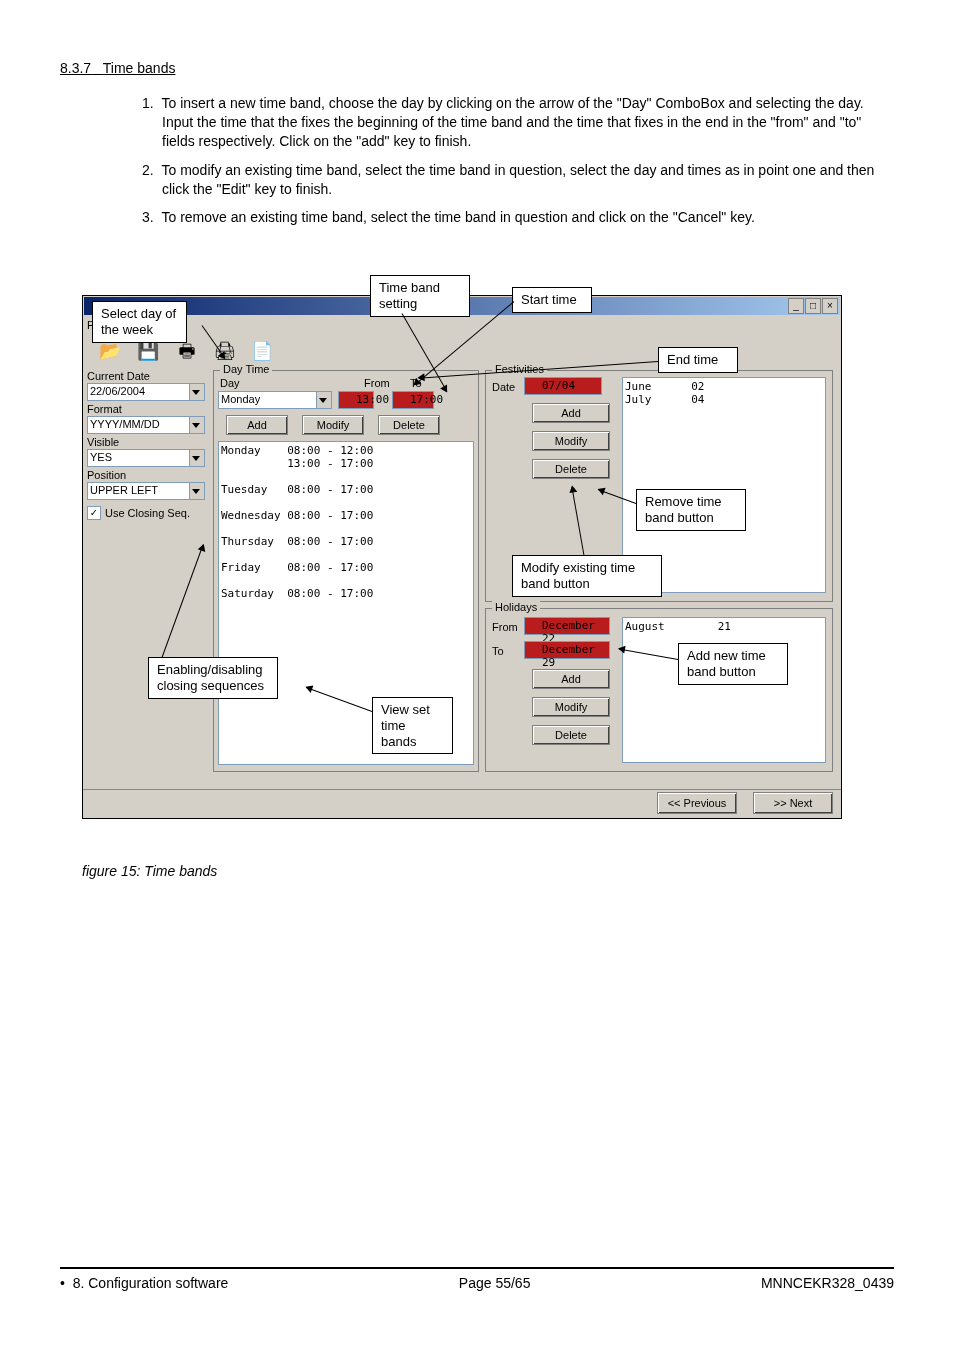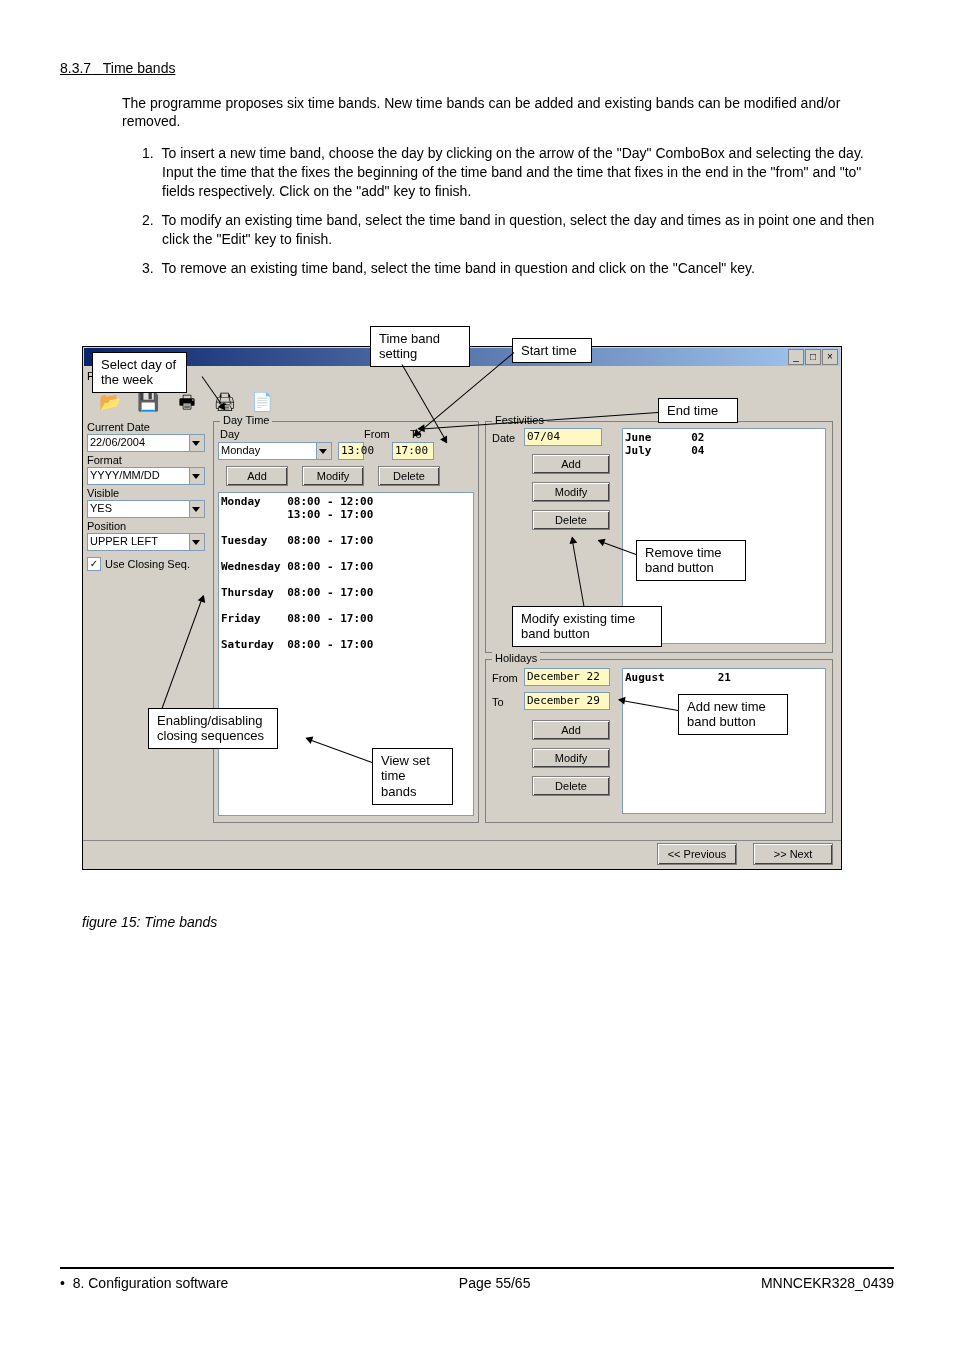--- a/index.html
+++ b/index.html
@@ -106,33 +106,33 @@
     position:absolute; border:1px solid #808080; box-sizing:border-box;
   }
   .fs .legend {
     position:absolute; top:-8px; left:6px; padding:0 3px;
     background:#d4d0c8; font-size:11px;
   }
   .fs-daytime { left:128px; top:2px; width:266px; height:402px; }
   .fs-fest   { left:400px; top:2px; width:348px; height:232px; }
   .fs-hol    { left:400px; top:240px; width:348px; height:164px; }
   .smalllabel { font-size:11px; position:absolute; }
-  .txt { position:absolute; border:1px solid #7f9db9; background:#fef9c3;
+  .txt { position:absolute; border:1px solid #7f9db9; background:#b91c1c;
          font-size:11px; height:18px; box-sizing:border-box;
-         padding:1px 2px; font-family:monospace; }
+         padding:1px 17px; font-family:monospace; }
   .btn {
     position:absolute; background:#d4d0c8; border:1px solid #808080;
     box-shadow: inset 1px 1px 0 #fff, inset -1px -1px 0 #404040;
     font-size:11px; text-align:center; box-sizing:border-box;
     display:flex;align-items:center;justify-content:center;
   }
   .listbox {
     position:absolute; border:1px solid #7f9db9; background:#fff;
     font-family:monospace; font-size:11px; box-sizing:border-box;
-    padding:2px; white-space:pre;font-weight:bold;
+    padding:2px; white-space:pre;
   }
   
   .navbtns {
     position:absolute; right:8px; bottom:4px; display:flex; gap:16px;
   }
   .navbtn {
     width:78px;height:20px;background:#d4d0c8;border:1px solid #808080;
     box-shadow: inset 1px 1px 0 #fff, inset -1px -1px 0 #404040;
     font-size:11px; display:flex;align-items:center;justify-content:center;
   }
@@ -167,21 +167,20 @@
   }
 </style>
 </head>
 <body>
 
 <div class="page">
   <div class="section-heading">
     <span>8.3.7</span>&nbsp;&nbsp;&nbsp;<span>Time bands</span>
   </div>
 
-  <p class="intro">The programme proposes six time bands. New time bands can be added and existing bands can be modified and/or removed.</p>
 
   <div class="list">
     <div class="list-item">1.&nbsp;&nbsp;<span>To insert a new time band, choose the day by clicking on the arrow of the "Day" ComboBox and selecting the day. Input the time that the fixes the beginning of the time band and the time that fixes in the end in the  "from" and "to" fields respectively. Click on the "add" key to finish.</span></div>
     <div class="list-item">2.&nbsp;&nbsp;<span>To modify an existing time band, select the time band in question, select the day and times as in point one and then click the "Edit" key to finish.</span></div>
     <div class="list-item">3.&nbsp;&nbsp;<span>To remove an existing time band, select the time band in question and click on the "Cancel" key.</span></div>
   </div>
 
   <div class="figure-wrap">
 
     <div class="app-window">

